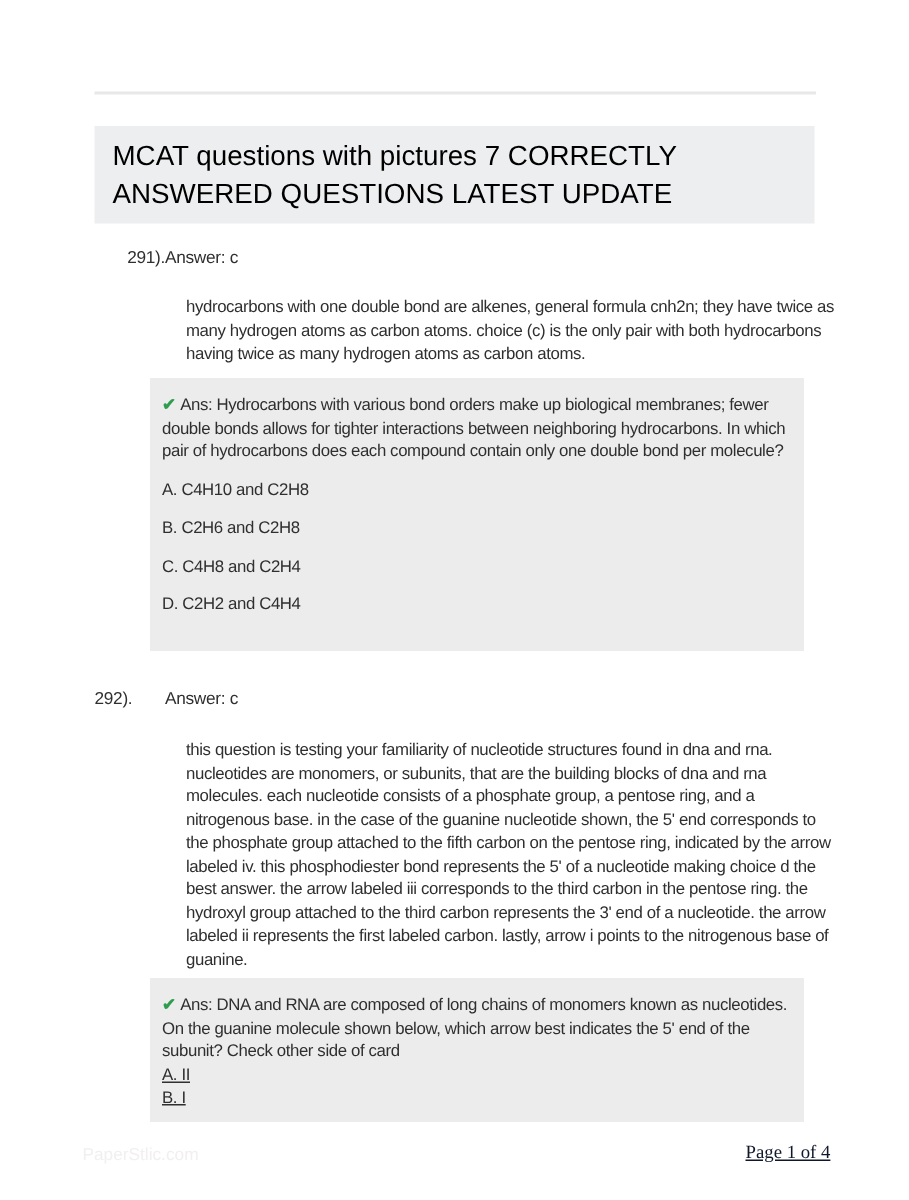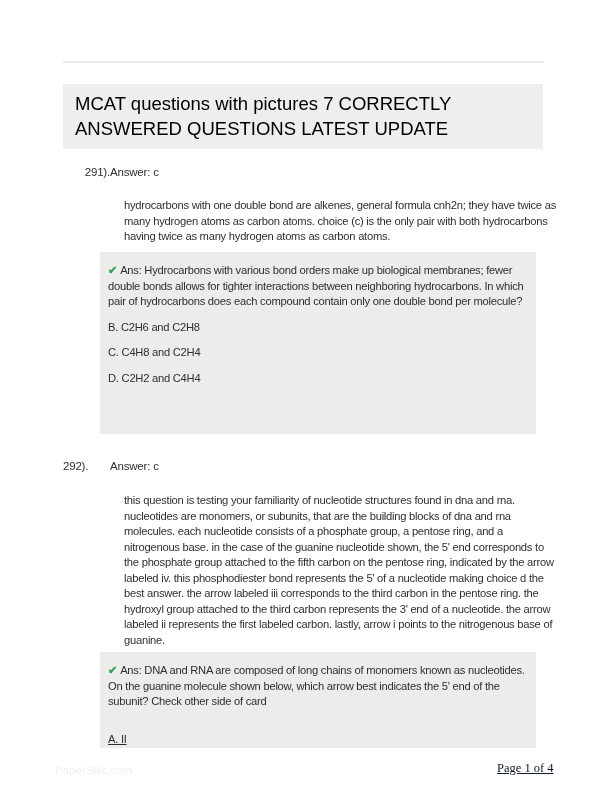--- a/index.html
+++ b/index.html
@@ -30,21 +30,21 @@
   .q-box{
     position:absolute;left:100px;width:436px;box-sizing:border-box;
     background:#ececec;padding:11px 8px 12px;
   }
   .q-box-1{top:252px;min-height:182px;}
   .q-box-2{top:652px;height:96px;overflow:hidden;}
   .q-prompt{margin:0;}
   .check{color:#2e9e4e;font-weight:700;margin-right:3px;}
   ul.options{list-style:none;margin:10px 0 0;padding:0;}
   ul.options.spaced li + li{margin-top:10px;}
-  ul.options.tight{margin-top:22px;text-decoration:underline;}
+  ul.options.tight{margin-top:0;text-decoration:underline;}
   ul.options.tight li + li{margin-top:0;}
   .watermark{
     position:absolute;left:55px;top:764px;font-size:11.5px;color:#f1eff0;
   }
   .page-indicator{
     position:absolute;left:497px;top:761px;font-family:"Liberation Serif",serif;
     font-size:12.5px;color:#0f172a;text-decoration:underline;
   }
 </style>
 </head>
@@ -63,20 +63,21 @@
     <span class="q-ans">Answer: c</span>
   </div>
 
   <p class="q-expl q-expl-1 body-text">hydrocarbons with one double bond are alkenes, general formula cnh2n; they have twice as many hydrogen atoms as carbon atoms. choice (c) is the only pair with both hydrocarbons having twice as many hydrogen atoms as carbon atoms.</p>
 
   <div class="q-box q-box-1 body-text">
     <p class="q-prompt">
       <span class="check">✔</span><span>Ans: Hydrocarbons with various bond orders make up biological membranes; fewer double bonds allows for tighter interactions between neighboring hydrocarbons. In which pair of hydrocarbons does each compound contain only one double bond per molecule?</span>
     </p>
     <ul class="options spaced">
+      <li>A. C4H10 and C2H8</li>
       <li>B. C2H6 and C2H8</li>
       <li>C. C4H8 and C2H4</li>
       <li>D. C2H2 and C4H4</li>
     </ul>
   </div>
 
   <div class="q-head q-head-2">
     <span class="q-num">292).</span>
     <span class="q-ans">Answer: c</span>
   </div>

